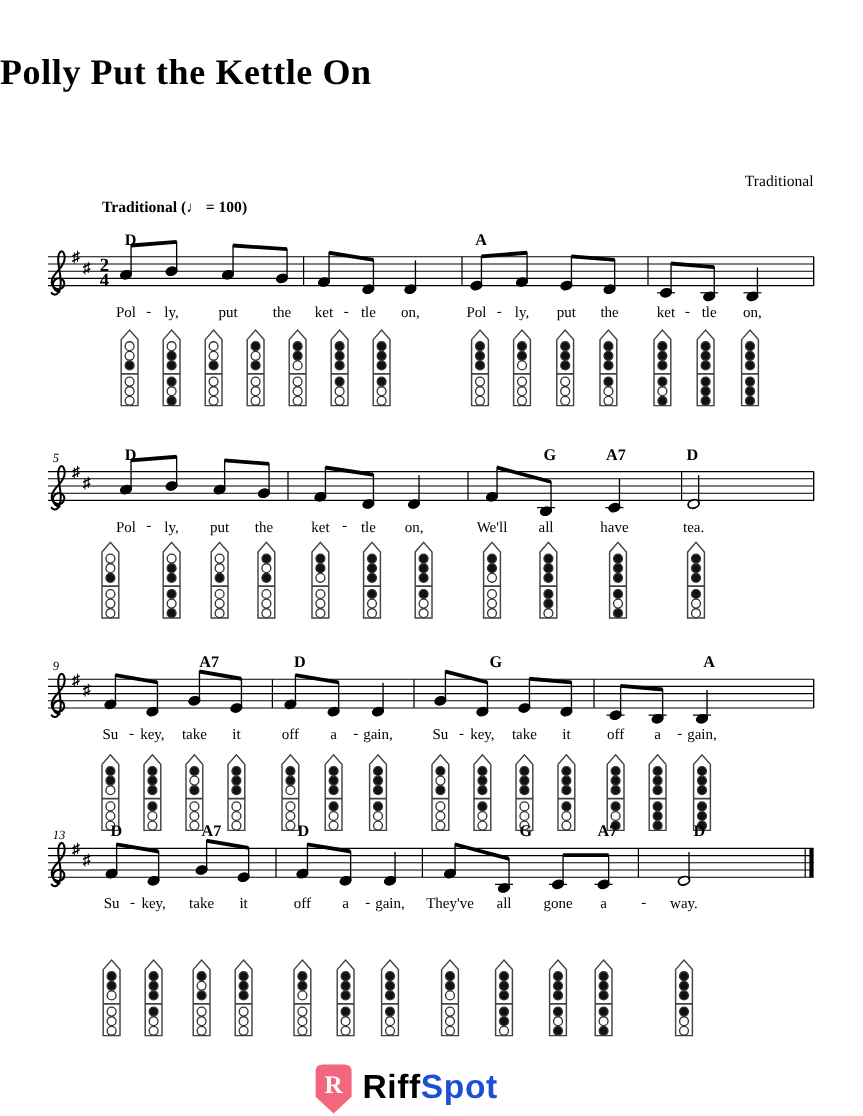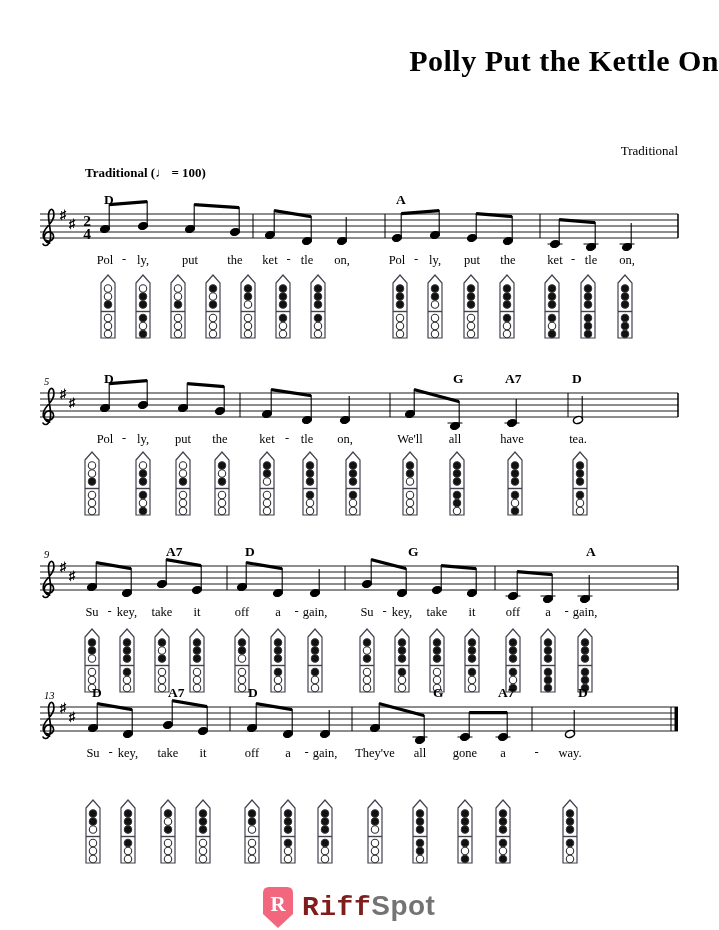--- a/index.html
+++ b/index.html
@@ -1,32 +1,32 @@
 <!DOCTYPE html>
 <html><head>
 <meta charset="utf-8">
 <style>
   html,body{margin:0;padding:0;background:#fff;}
   #page{position:relative;width:719px;height:930px;background:#ffffff;overflow:hidden;
         font-family:"Liberation Serif","DejaVu Serif",serif;color:#000;}
-  #title{position:absolute;top:44px;left:0;width:719px;text-align:right;
+  #title{position:absolute;top:44px;left:0;width:719px;text-align:left;
          font-size:30px;font-weight:bold;letter-spacing:.5px;}
   #credit{position:absolute;top:143px;right:41px;font-size:13px;}
   #tempo{position:absolute;top:165px;left:85px;font-size:13px;font-weight:bold;
          font-family:"Liberation Serif","DejaVu Sans",serif;}
   .system{position:absolute;left:0;width:719px;height:78px;}
   .sys1{top:192px}.sys2{top:371px}.sys3{top:544px}.sys4{top:685px}
   .diagrams-row{position:absolute;left:0;width:719px;height:68px;}
   .row1{top:273px}.row2{top:450px}.row3{top:627px}.row4{top:798px}
   .diagram{position:absolute;top:0;}
   svg text{font-family:"Liberation Serif","DejaVu Sans",serif;}
   #logo{position:absolute;top:886px;left:262px;display:flex;align-items:flex-start;}
   #logo-text{font-family:"Liberation Sans","DejaVu Sans",sans-serif;font-weight:bold;
              font-size:28px;margin-left:8px;margin-top:4px;letter-spacing:.5px;}
-  #logo-text .riff{color:#7f1d1d;font-family:Liberation Mono, monospace;} #logo-text .spot{color:#737373;}
+  #logo-text .riff{color:#000000;} #logo-text .spot{color:#1d4ed8;}
 </style>
 </head>
 <body>
 
 <div id="page">
   <div id="title">Polly Put the Kettle On</div>
   <div id="credit">Traditional</div>
   <div id="tempo">Traditional  (♩ = 100)</div>
 
   <div class="system sys1"><svg width="719" height="78">

